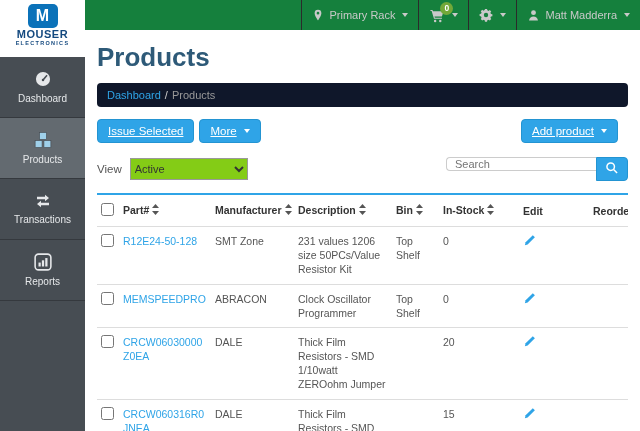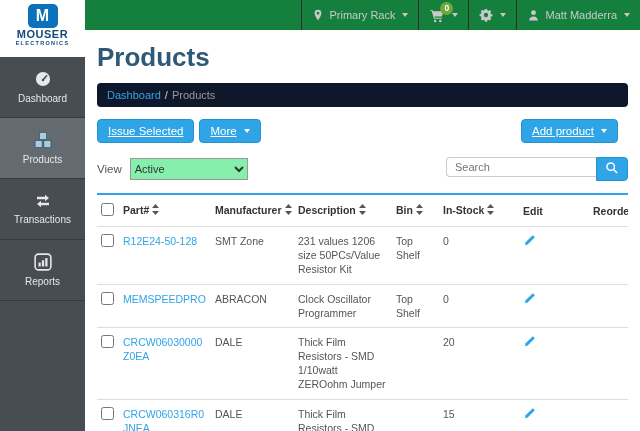--- a/index.html
+++ b/index.html
@@ -31,23 +31,23 @@
   .breadcrumb a { color:#2fa4e7; text-decoration:none; }
   .breadcrumb .sep { margin:0 4px; color:#ccc; }
 
   .toolbar { margin-top:12px; display:flex; align-items:center; }
   .btn { background:#2fa4e7; border:1px solid #2394d2; color:#fff; border-radius:4px; padding:5px 10px; font-size:11.5px; font-family:"Liberation Sans", sans-serif; display:inline-flex; align-items:center; gap:5px; cursor:pointer; margin-right:5px;text-decoration:underline; }
   .btn .caret { border-top-color:#fff; }
   .btn-add { margin-left:auto; margin-right:10px; }
 
   .filterbar { margin-top:14px; display:flex; align-items:center; font-size:11.5px; color:#555; }
   .view-label { margin-right:8px; }
-  .view-select { font-family:"Liberation Sans", sans-serif; font-size:11px; height:22px; width:118px; border:1px solid #999; background:#86efac; color:#333; }
+  .view-select { font-family:"Liberation Sans", sans-serif; font-size:11px; height:22px; width:118px; border:1px solid #999; background:#84cc16; color:#333; }
   .search-group { margin-left:auto; display:flex; }
-  .search-input { width:150px; height:20px; border:1px solid #ccc; border-right:none; border-radius:4px 0 0 4px; padding:0 8px; font-size:11px; color:#555; outline:none; font-family:"Liberation Sans", sans-serif; }
+  .search-input { width:150px; height:14px; border:1px solid #ccc; border-right:none; border-radius:4px 0 0 4px; padding:0 8px; font-size:11px; color:#555; outline:none; font-family:"Liberation Sans", sans-serif; }
   .search-btn { width:32px; height:24px; background:#2fa4e7; border:1px solid #2394d2; border-radius:0 4px 4px 0; display:flex; align-items:center; justify-content:center; cursor:pointer; }
 
   .table-wrap { margin-top:12px; border-top:2px solid #2fa4e7; }
   table { width:100%; border-collapse:collapse; font-size:10.5px; color:#555; table-layout:fixed; }
   th { text-align:left; font-weight:bold; color:#333; padding:8px 4px; border-bottom:1px solid #ddd; white-space:nowrap; overflow:hidden; cursor:pointer; }
   td { padding:7px 4px; border-top:1px solid #ddd; vertical-align:top; line-height:1.35; word-wrap:break-word; }
   .col-check { width:22px; }
   .col-part { width:92px;margin-left:45px; }
   .col-mfr { width:83px; }
   .col-desc { width:98px; }

